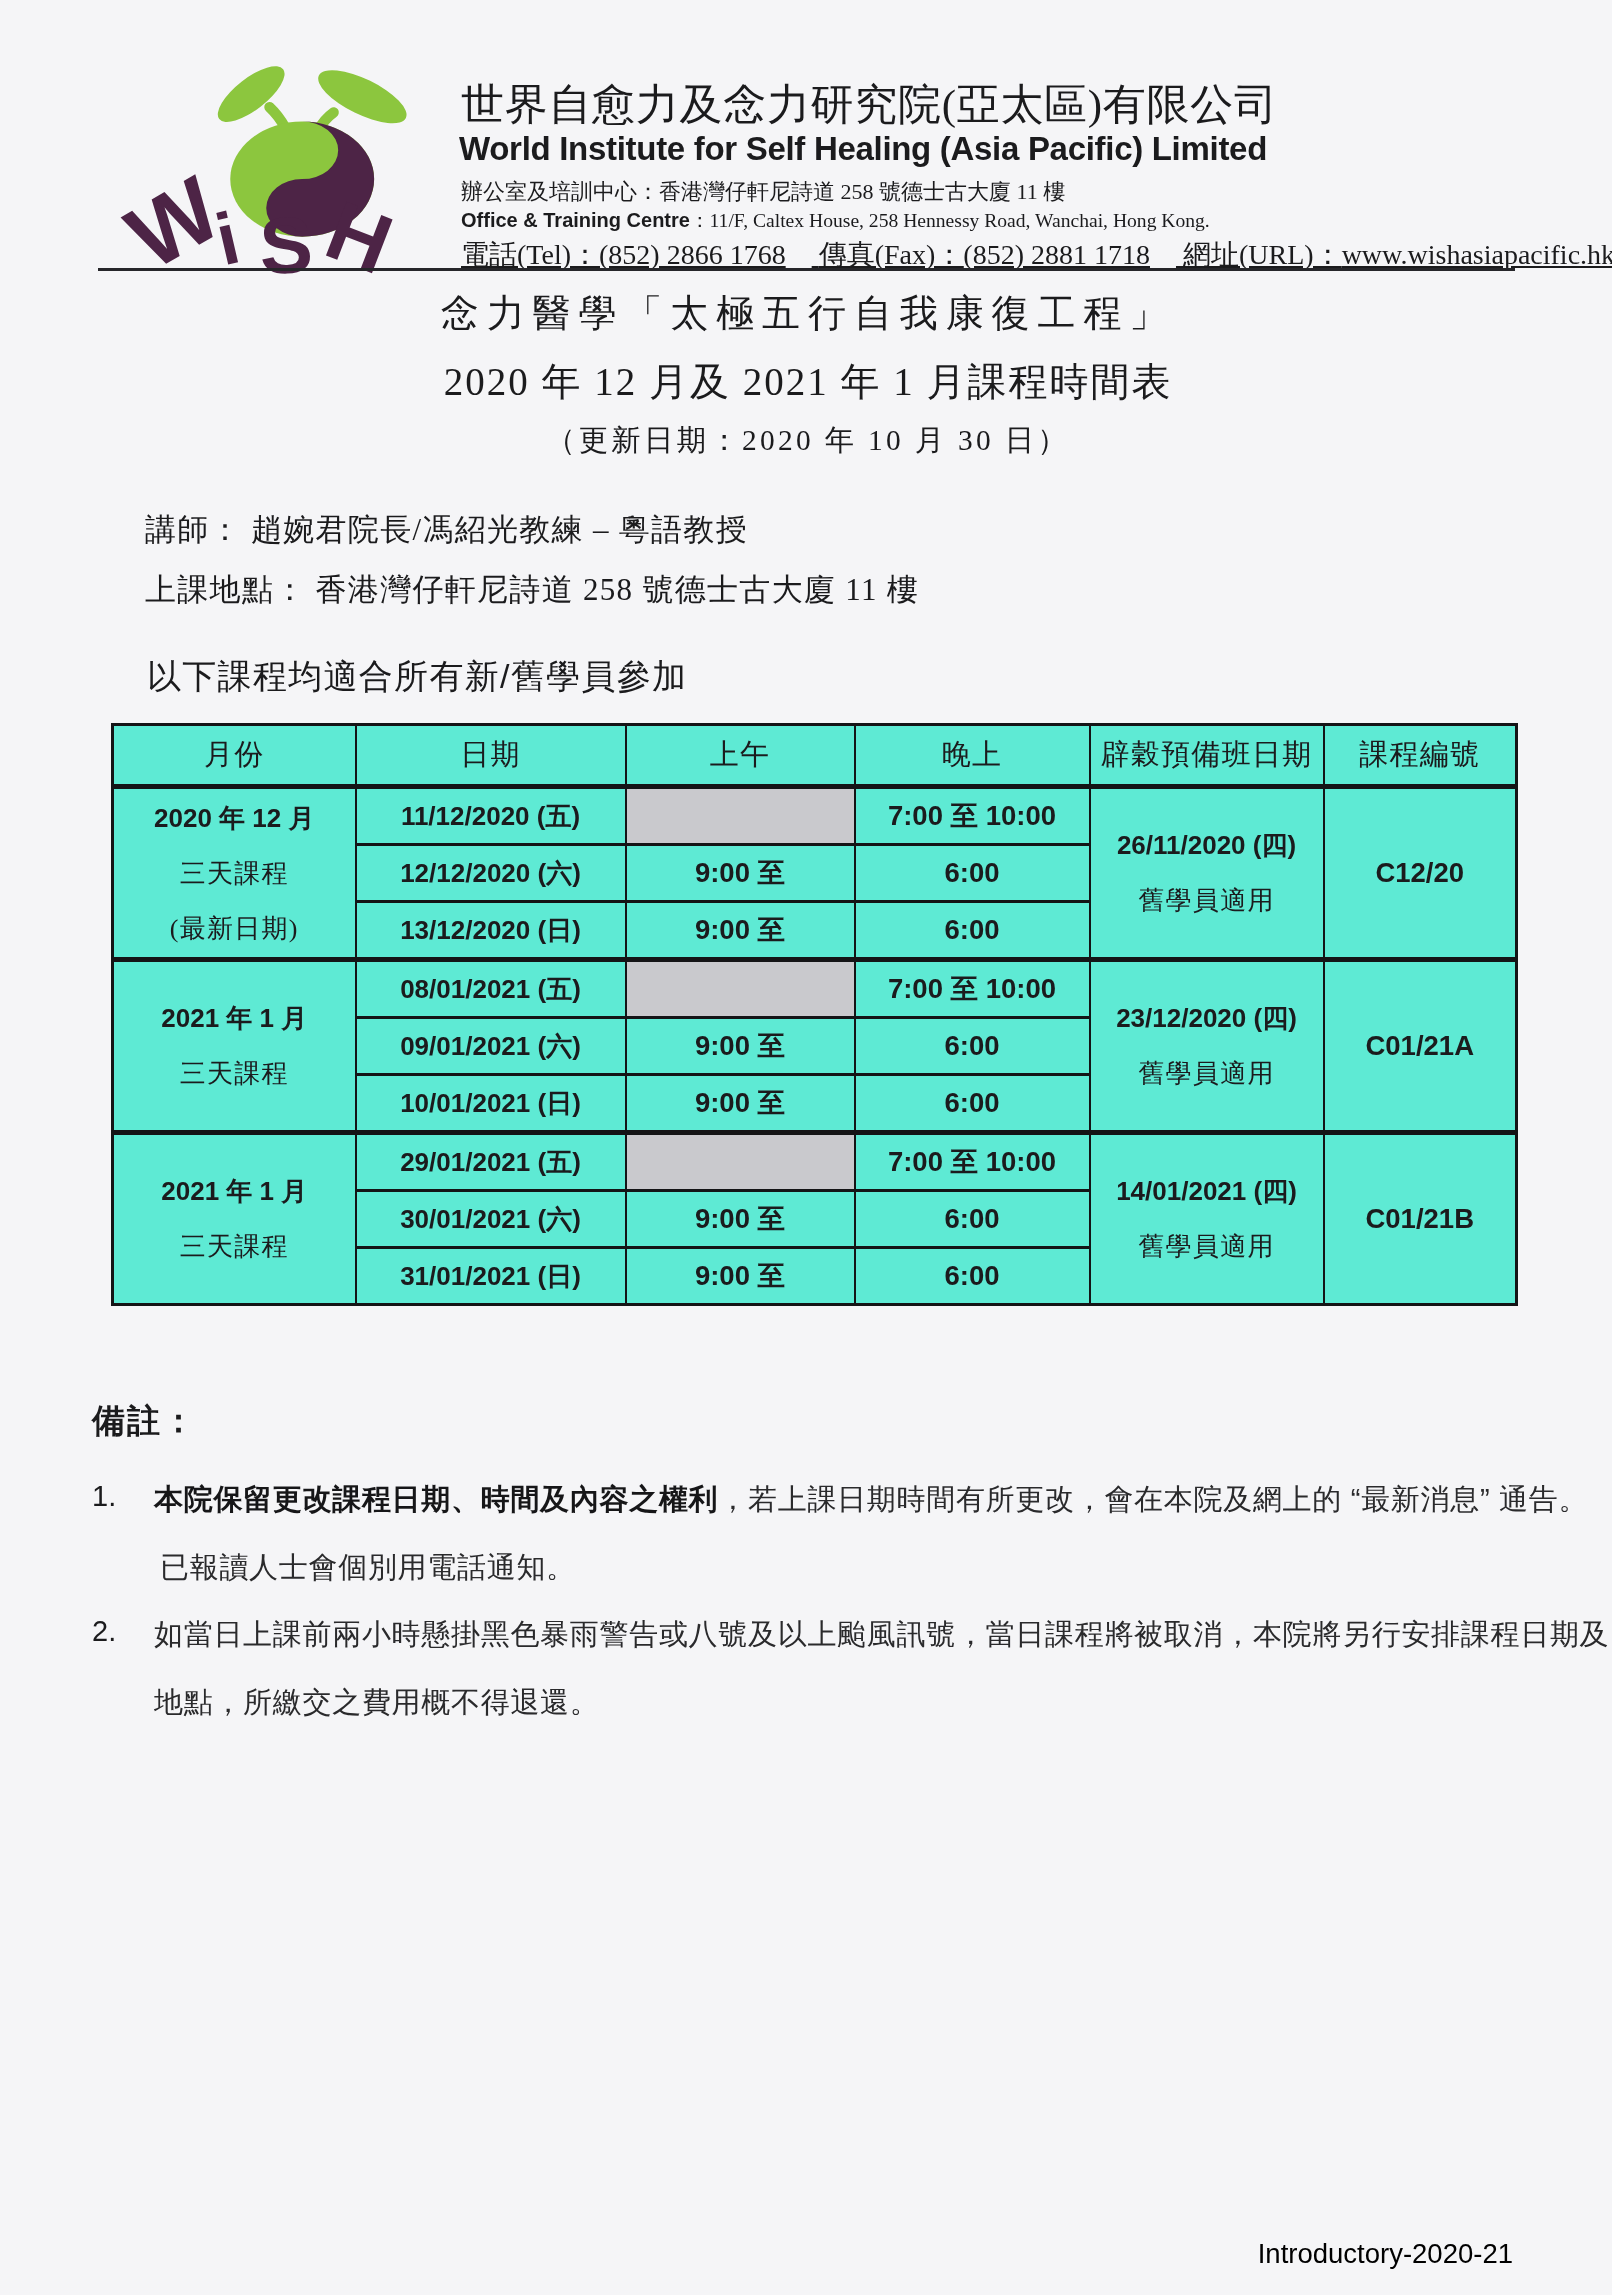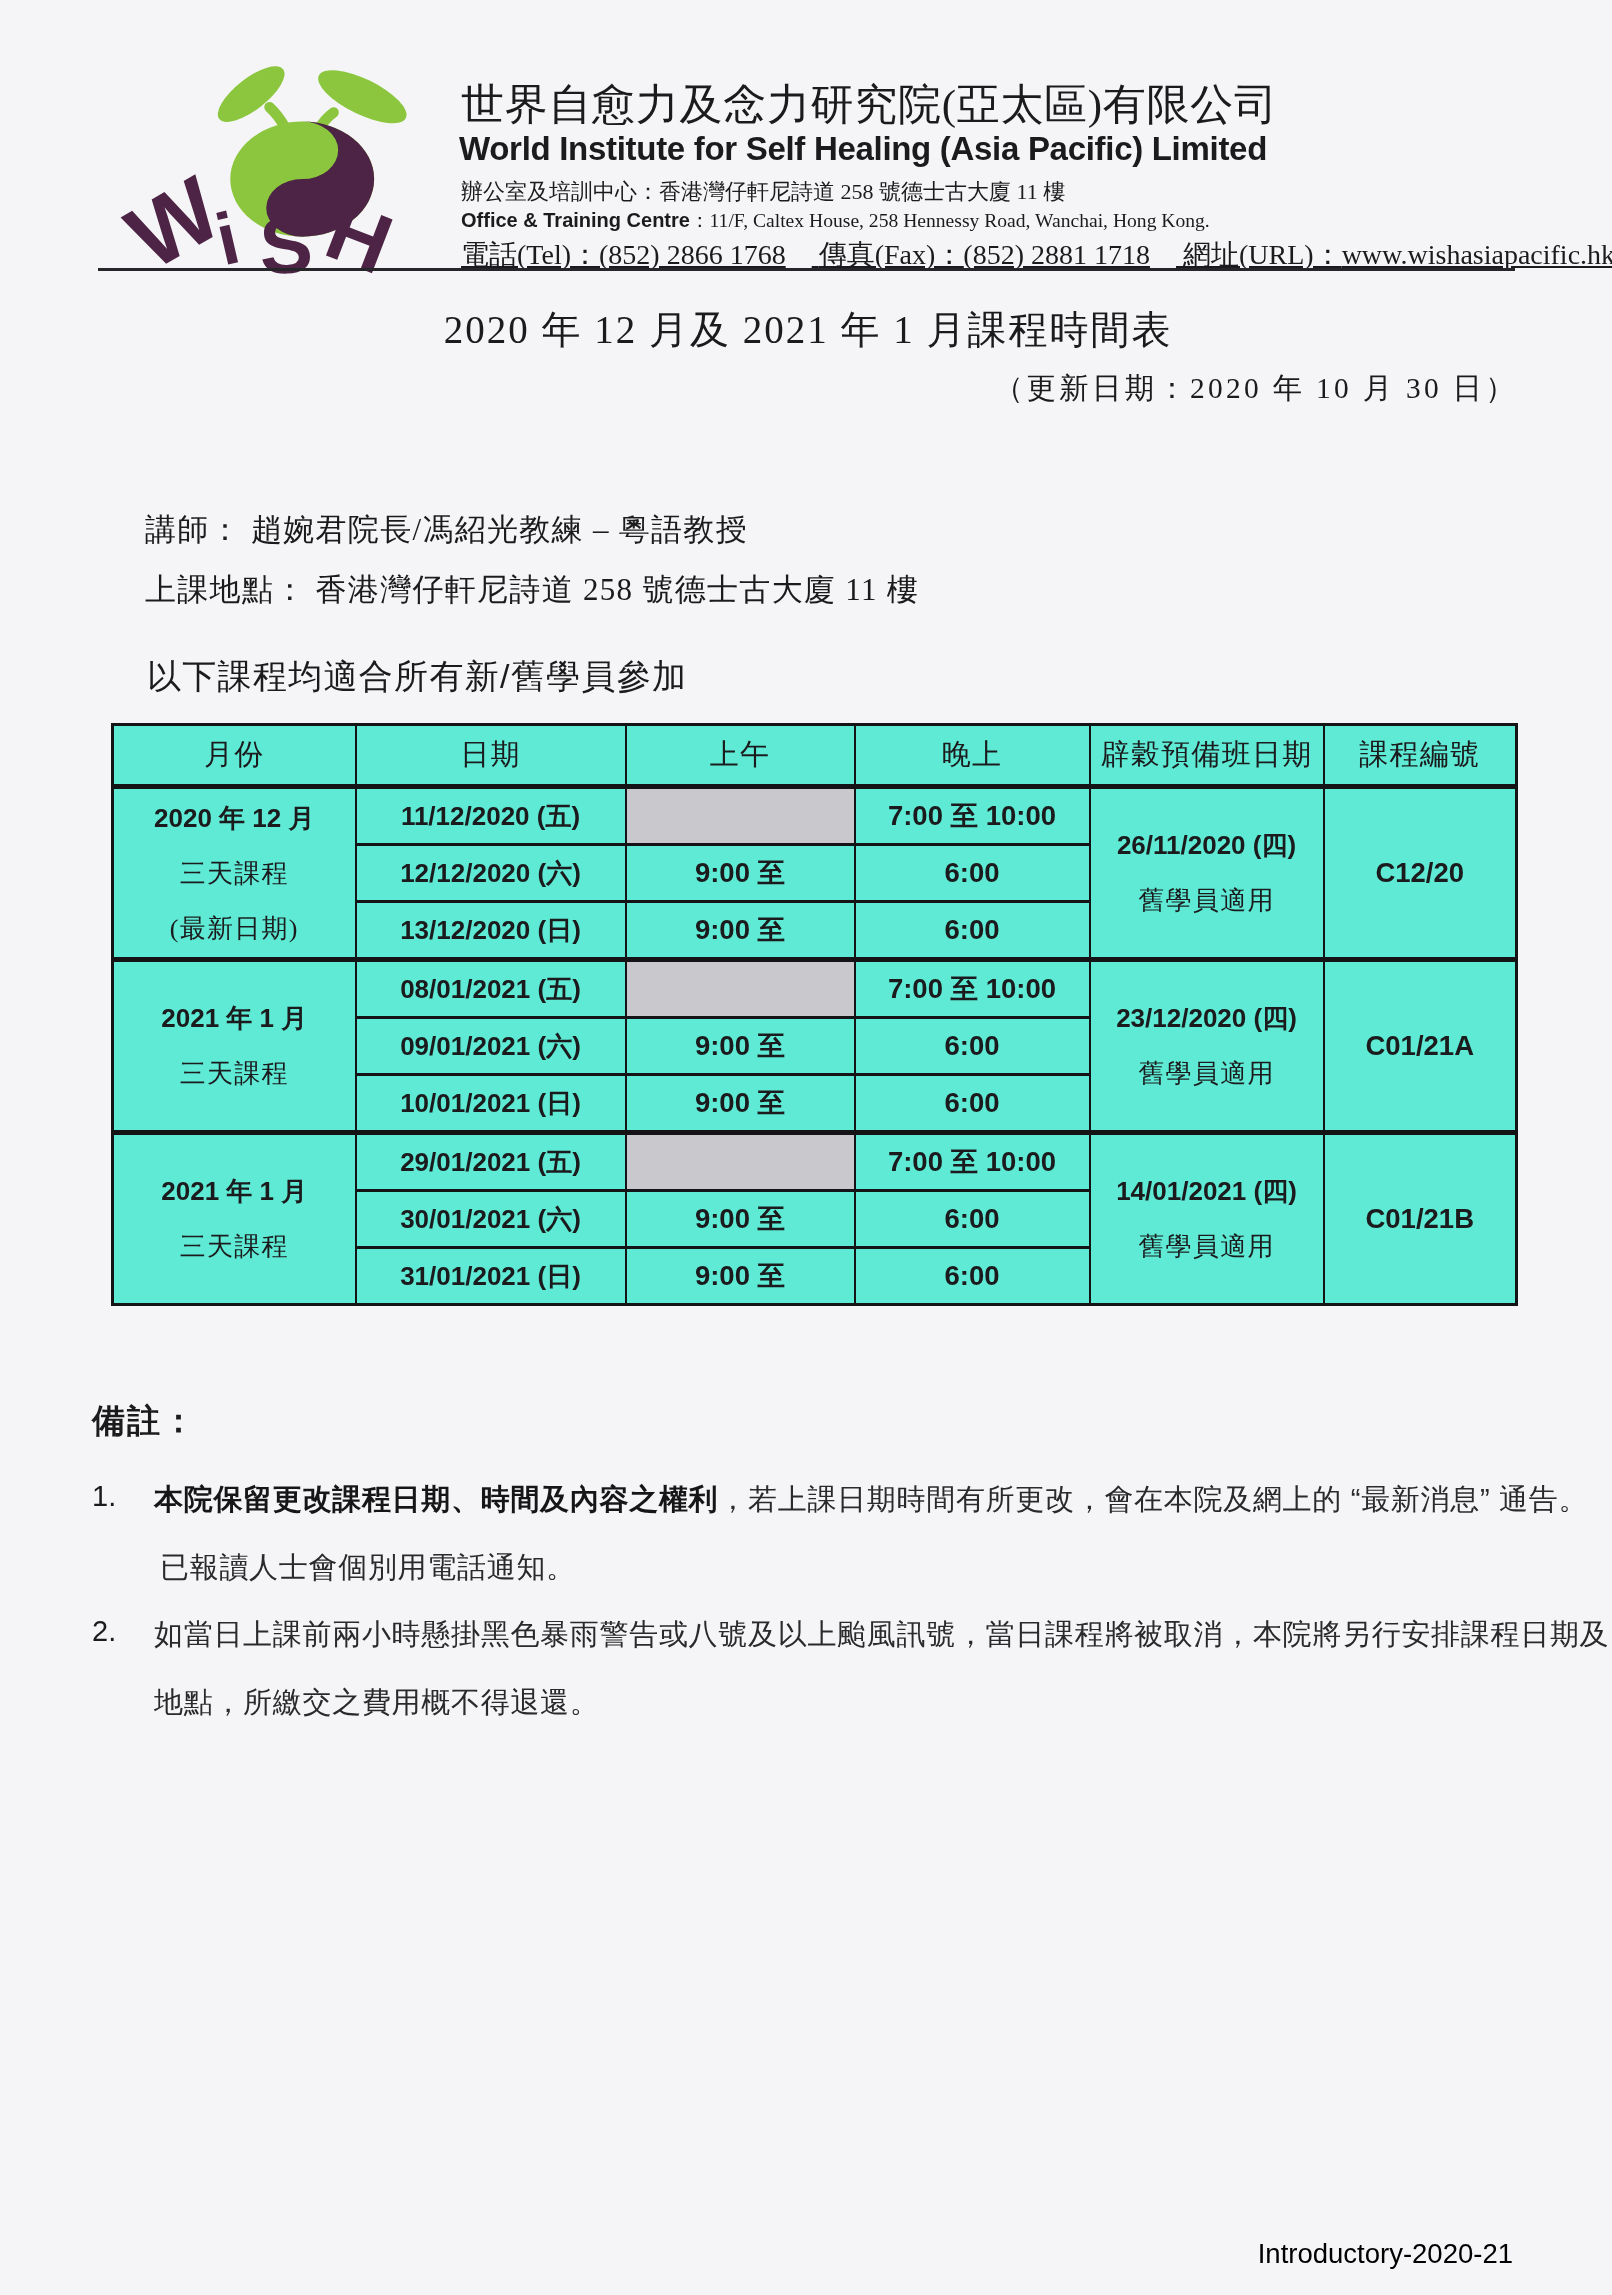--- a/index.html
+++ b/index.html
@@ -21,21 +21,21 @@
   .addr-en{left:461px;top:207px;font-size:19.6px;}
   .addr-en b{font-family:"Liberation Sans","DejaVu Sans",sans-serif;font-size:20px;}
   .contact{left:461px;top:236px;font-size:28px;text-decoration:underline;}
   .contact .gap{display:inline-block;width:26px;}
   .head-rule{left:98px;top:268px;width:1417px;height:2.6px;background:#26262a;}
 
   
   .titles{left:98px;top:287px;width:1420px;text-align:center;position:absolute;}
   .t1{font-size:38px;letter-spacing:7.9px;line-height:52px;}
   .t2{font-size:39px;letter-spacing:2px;line-height:56px;margin-top:15px;}
-  .t3{font-size:29.4px;letter-spacing:3.3px;line-height:42px;margin-top:9.2px;text-align:right;}
+  .t3{font-size:29.4px;letter-spacing:3.3px;line-height:42px;margin-top:9.2px;}
 
   
   .info1{left:145px;top:509px;font-size:31px;letter-spacing:1.3px;}
   .info2{left:145px;top:569px;font-size:31px;letter-spacing:1.3px;}
   .eligibility{left:147px;top:654px;font-size:34px;letter-spacing:1.3px;
                font-family:"Liberation Sans","DejaVu Sans",sans-serif;}
 
   
   .tablewrap{position:absolute;left:111px;top:723px;}
   table.sched{border-collapse:collapse;table-layout:fixed;width:1404px;
@@ -111,20 +111,21 @@
     <b>Office &amp; Training Centre</b><span>：11/F, Caltex House, 258 Hennessy Road, Wanchai, Hong Kong.</span>
   </div>
   <div class="abs contact">
     <span>電話(Tel)：</span><span>(852) 2866 1768</span><span class="gap"></span>
     <span>傳真(Fax)：</span><span>(852) 2881 1718</span><span class="gap"></span>
     <span>網址(URL)：</span><span>www.wishasiapacific.hk</span>
   </div>
   <div class="abs head-rule"></div>
 
   <div class="titles">
+    <div class="t1">念力醫學「太極五行自我康復工程」</div>
     <div class="t2">2020 年 12 月及 2021 年 1 月課程時間表</div>
     <div class="t3">（更新日期：2020 年 10 月 30 日）</div>
   </div>
 
   <div class="abs info1">講師： 趙婉君院長/馮紹光教練 – 粵語教授</div>
   <div class="abs info2">上課地點： 香港灣仔軒尼詩道 258 號德士古大廈 11 樓</div>
   <div class="abs eligibility">以下課程均適合所有新/舊學員參加</div>
 
   <div class="tablewrap">
     <table class="sched">

